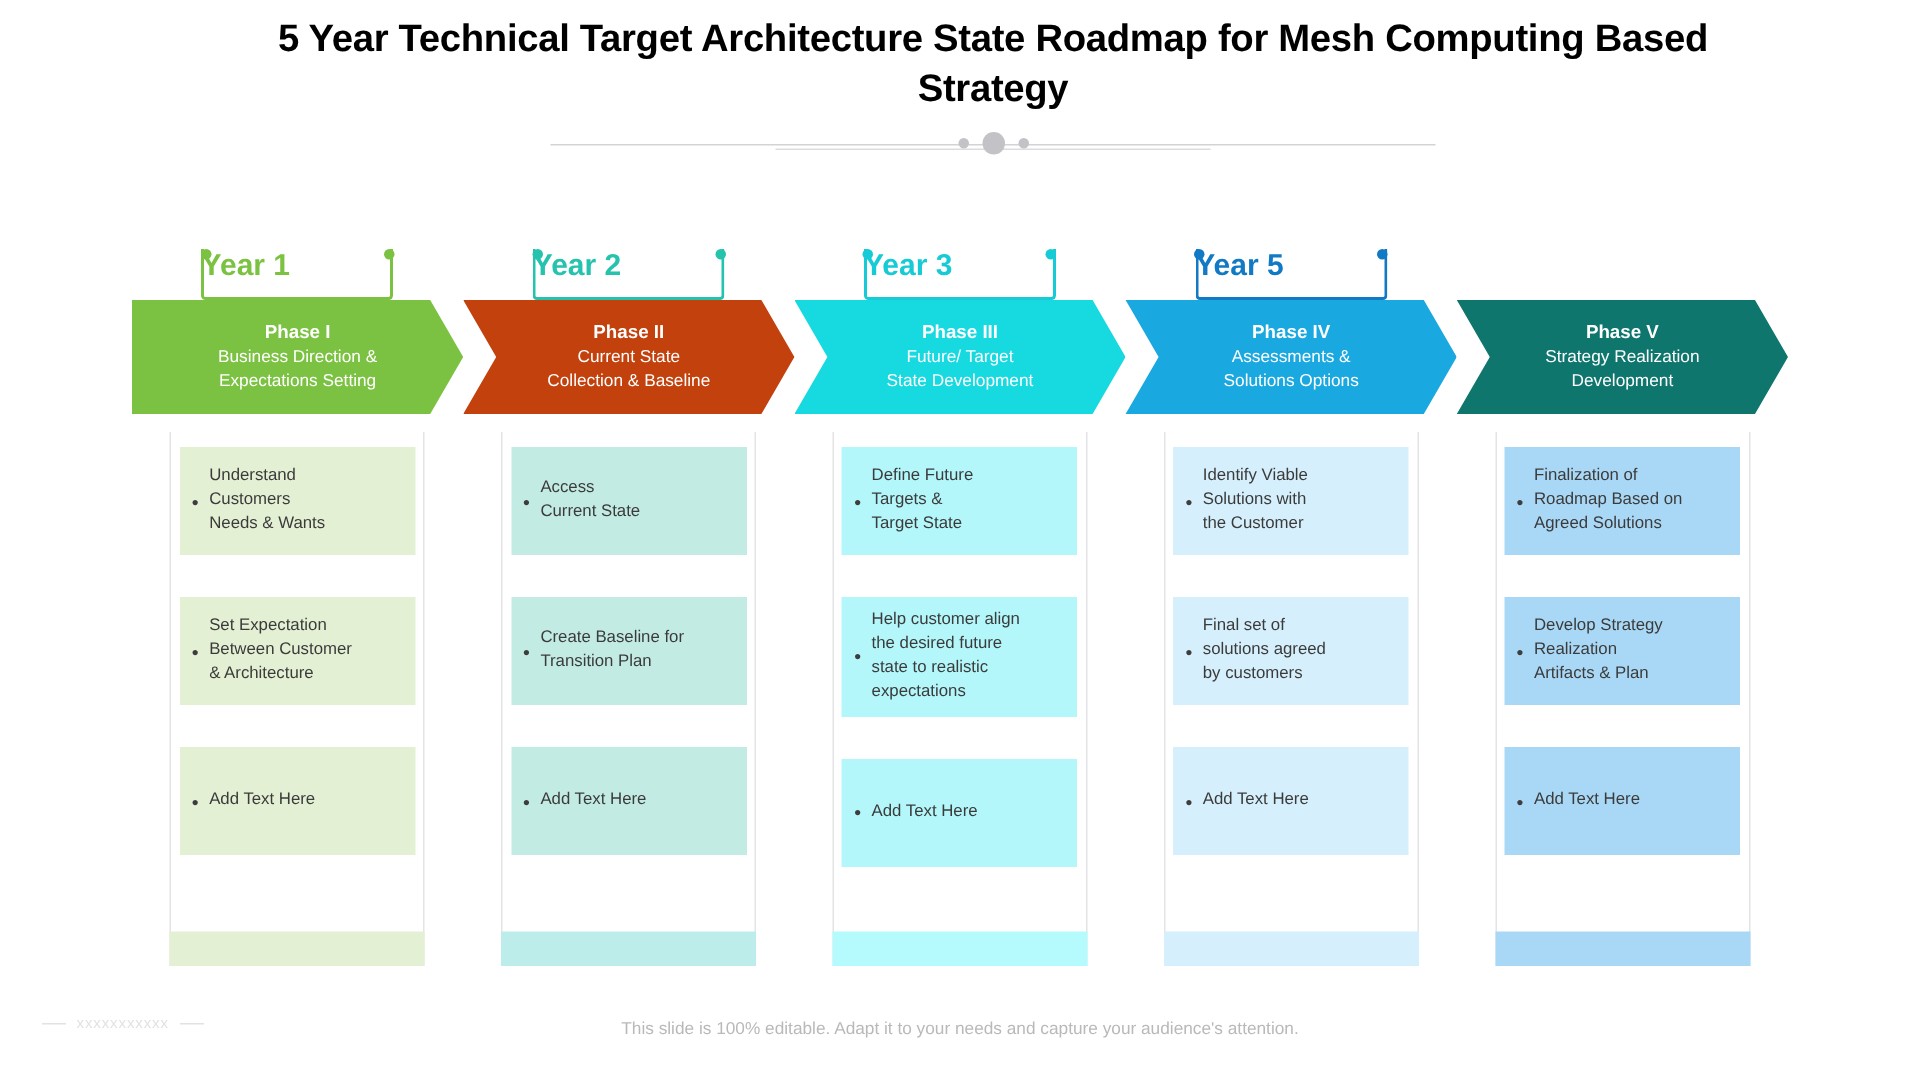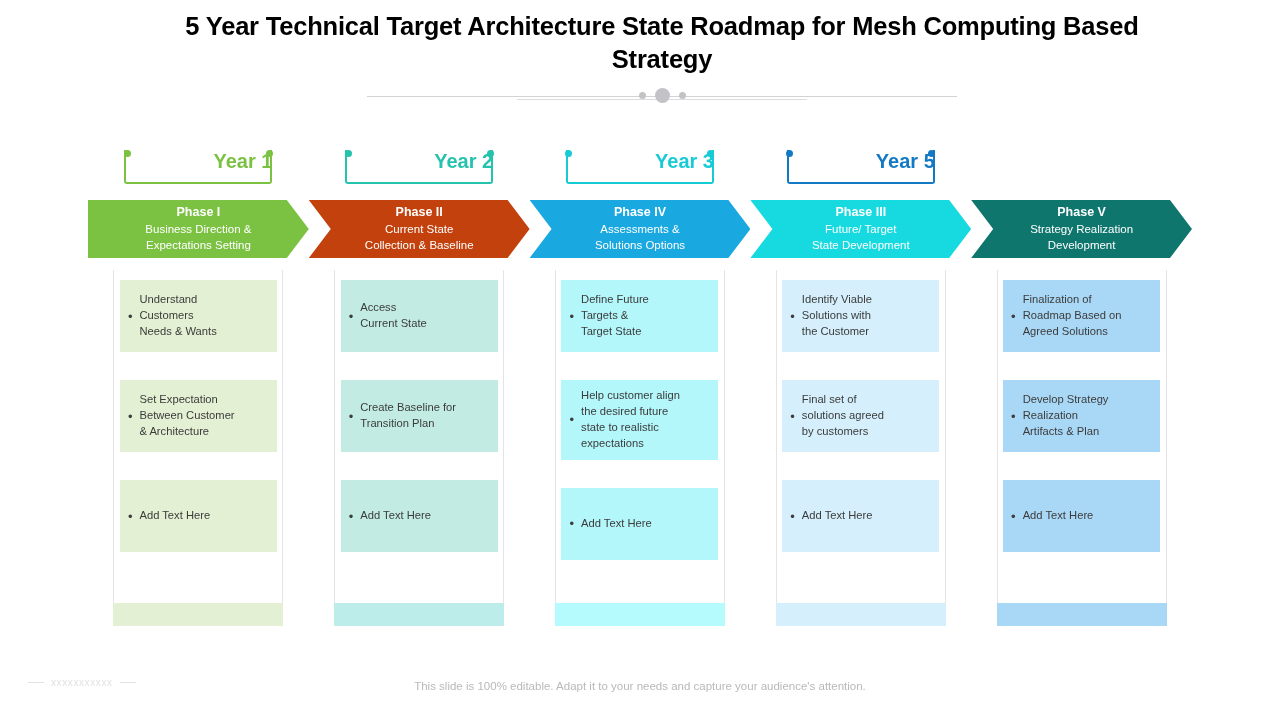--- a/index.html
+++ b/index.html
@@ -30,30 +30,30 @@
   .divider-line.short { left: 150px; right: 150px; top: calc(50% + 3px); background:#dcdcde; }
   .dot { position: relative; border-radius: 50%; background: #c3c3c7; }
   .dot.sm { width: 7px; height: 7px; margin: 0 9px; }
   .dot.lg { width: 15px; height: 15px; }
 
   
   .board {
     position: absolute; left: 88px; top: 140px; width: 1104px;
   }
   .year-row { display: flex; height: 50px; }
-  .phase-row { display: flex; height: 58px; margin-top: 10px; justify-content: space-between; }
+  .phase-row { display: flex; height: 76px; margin-top: 10px; justify-content: space-between; }
   .cards-row { display: flex; margin-top: 12px; }
   .col { width: 220.8px; position: relative; }
 
   
   .year-badge {
     position: relative;
-    width: 148px; height: 44px;
-    margin: 0 auto;
-    display: flex; align-items: center; justify-content: flex-end;
+    width: 128px; height: 44px;
+    margin: 16px auto;
+    display: flex; align-items: center; justify-content: flex-start;
   }
   .year-badge .bracket {
     position: absolute; left: 0; right: 0; bottom: 0; height: 34px;
     border-left: 2px solid currentColor;
     border-right: 2px solid currentColor;
     border-bottom: 2px solid currentColor;
     border-radius: 0 0 3px 3px;
   }
   .year-badge .stem-dot {
     position: absolute; top: 0; width: 7px; height: 7px; border-radius: 50%;
@@ -183,31 +183,31 @@
           </div>
         </div>
         <div class="col">
           <div class="chev" style="background:#c2410c">
             <div class="chev-title">Phase II</div>
             <div class="chev-sub" style="white-space:pre-line">Current  State
 Collection  &amp; Baseline</div>
           </div>
         </div>
         <div class="col">
+          <div class="chev" style="background:#17d9e0">
+            <div class="chev-title">Phase III</div>
+            <div class="chev-sub" style="white-space:pre-line">Future/ Target
+State Development</div>
+          </div>
+        </div>
+        <div class="col">
           <div class="chev" style="background:#1aa8e0">
             <div class="chev-title">Phase IV</div>
             <div class="chev-sub" style="white-space:pre-line">Assessments &amp;
 Solutions Options</div>
-          </div>
-        </div>
-        <div class="col">
-          <div class="chev" style="background:#17d9e0">
-            <div class="chev-title">Phase III</div>
-            <div class="chev-sub" style="white-space:pre-line">Future/ Target
-State Development</div>
           </div>
         </div>
         <div class="col">
           <div class="chev" style="background:#0f766e">
             <div class="chev-title">Phase V</div>
             <div class="chev-sub" style="white-space:pre-line">Strategy Realization
 Development</div>
           </div>
         </div>
       </div>

